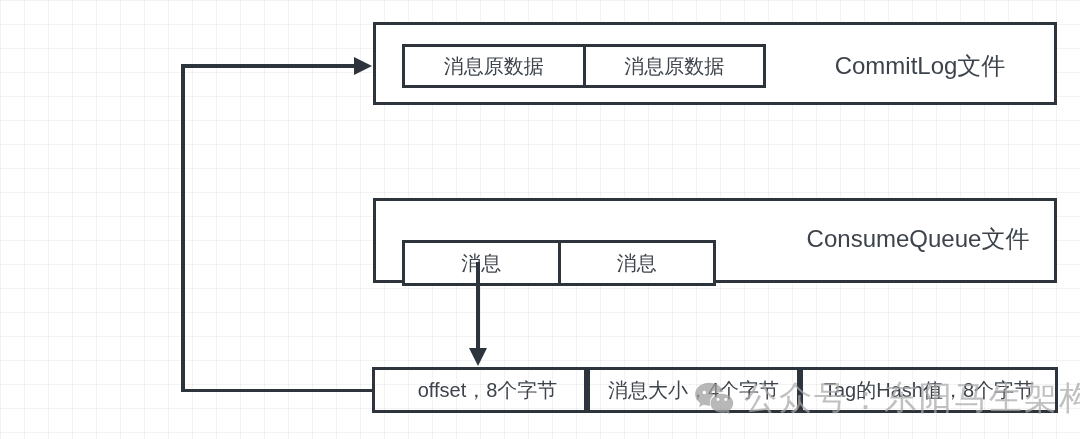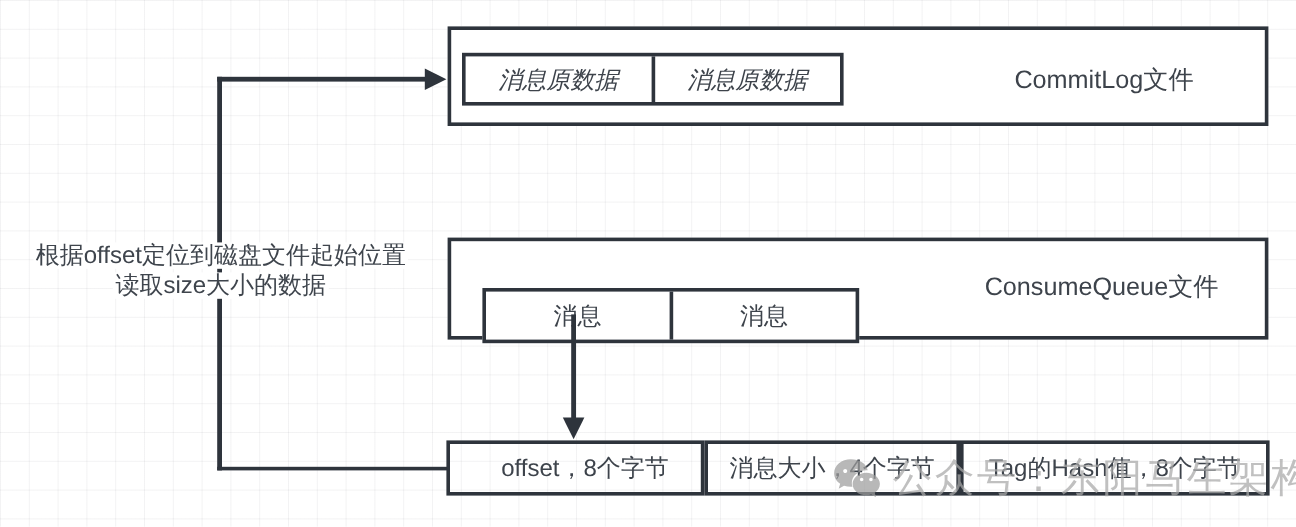--- a/index.html
+++ b/index.html
@@ -30,21 +30,21 @@
   .cell-row .cell{
     flex:1;
     display:flex;align-items:center;justify-content:center;
     font-size:20px;color:#3d434b;
     white-space:nowrap;
   }
   .cell-row .cell + .cell{border-left:3px solid #2e343c;}
   .file-label{
     position:absolute;
     display:flex;align-items:center;justify-content:center;
-    font-size:21px;color:#3d434b;
+    font-size:24px;color:#3d434b;
     white-space:nowrap;
   }
   .entry-cell{
     position:absolute;
     border:3px solid #2e343c;
     background:transparent;
     box-sizing:border-box;
     display:flex;align-items:center;justify-content:center;
     font-size:20px;color:#3d434b;
     white-space:nowrap;
@@ -84,21 +84,21 @@
     pointer-events:none;
   }
   .watermark svg{display:block;}
 </style>
 </head>
 <body>
 
 <div class="stage">
 
   <div class="outer-box" style="left:373px;top:22px;width:684px;height:83px;"></div>
-  <div class="cell-row" style="left:385px;top:44px;width:318px;height:44px;font-style:italic;">
+  <div class="cell-row" style="left:402px;top:44px;width:364px;height:44px;">
     <div class="cell">消息原数据</div>
     <div class="cell">消息原数据</div>
   </div>
   <div class="file-label" style="left:780px;top:44px;width:280px;height:44px;">CommitLog文件</div>
 
   <div class="outer-box" style="left:373px;top:198px;width:684px;height:85px;"></div>
   <div class="cell-row" style="left:402px;top:216px;width:314px;height:46px;margin-top:24px;">
     <div class="cell">消息</div>
     <div class="cell">消息</div>
   </div>
@@ -109,24 +109,20 @@
   <div class="entry-cell" style="left:800px;top:367px;width:258px;height:46px;">Tag的Hash值，8个字节</div>
 
   <div class="line" style="left:181px;top:64px;width:3.5px;height:328px;"></div>
   <div class="line" style="left:181px;top:388.5px;width:192px;height:3.5px;"></div>
   <div class="line" style="left:181px;top:64px;width:176px;height:3.5px;"></div>
   <div class="arrowhead-right" style="left:354px;top:57px;"></div>
 
   <div class="line" style="left:476px;top:262px;width:3.5px;height:90px;"></div>
   <div class="arrowhead-down" style="left:469px;top:348px;"></div>
 
-  <div class="note">
-    <span>根据offset定位到磁盘文件起始位置</span><br>
-    <span>读取size大小的数据</span>
-  </div>
 
   <div class="watermark">
     <span>
       <svg width="40" height="36" viewBox="0 0 44 40" fill="#9e9e9e" xmlns="http://www.w3.org/2000/svg">
         <path d="M16.5 2C7.9 2 1 7.7 1 14.8c0 4 2.2 7.5 5.6 9.8l-1.4 4.6 5-2.7c1.9.6 4 .9 6.3.9.5 0 1 0 1.5-.1-.4-1.1-.6-2.3-.6-3.5 0-6.5 6.2-11.7 13.8-11.7h.9C30.9 6.1 24.4 2 16.5 2zm-5.2 8.9c1 0 1.8.8 1.8 1.9s-.8 1.9-1.8 1.9-1.9-.9-1.9-1.9.9-1.9 1.9-1.9zm10.4 0c1 0 1.8.8 1.8 1.9s-.8 1.9-1.8 1.9-1.9-.9-1.9-1.9.9-1.9 1.9-1.9z"></path>
         <path d="M30.8 14.3c-7 0-12.7 4.7-12.7 10.5S23.8 35.3 30.8 35.3c1.6 0 3.2-.3 4.6-.7l4.4 2.4-1.2-4c2.9-1.9 4.8-4.9 4.8-8.2 0-5.8-5.6-10.5-12.6-10.5zm-4.3 7.9c-.9 0-1.6-.7-1.6-1.6s.7-1.6 1.6-1.6 1.6.7 1.6 1.6-.7 1.6-1.6 1.6zm8.6 0c-.9 0-1.6-.7-1.6-1.6s.7-1.6 1.6-1.6 1.6.7 1.6 1.6-.7 1.6-1.6 1.6z"></path>
       </svg>
     </span>
     <span>公众号：东阳马生架构</span>
   </div>

